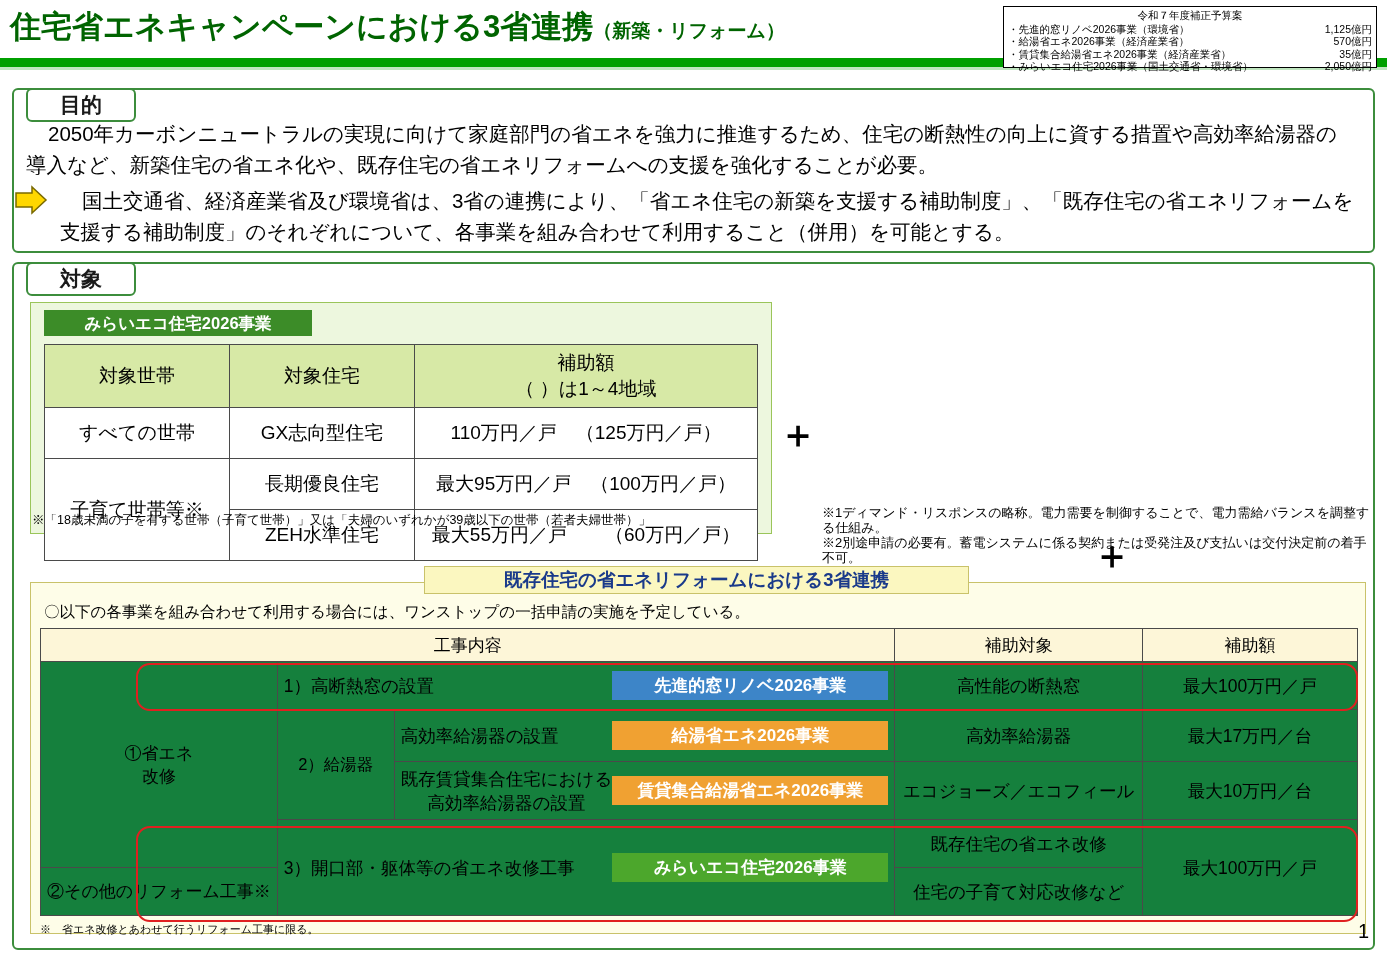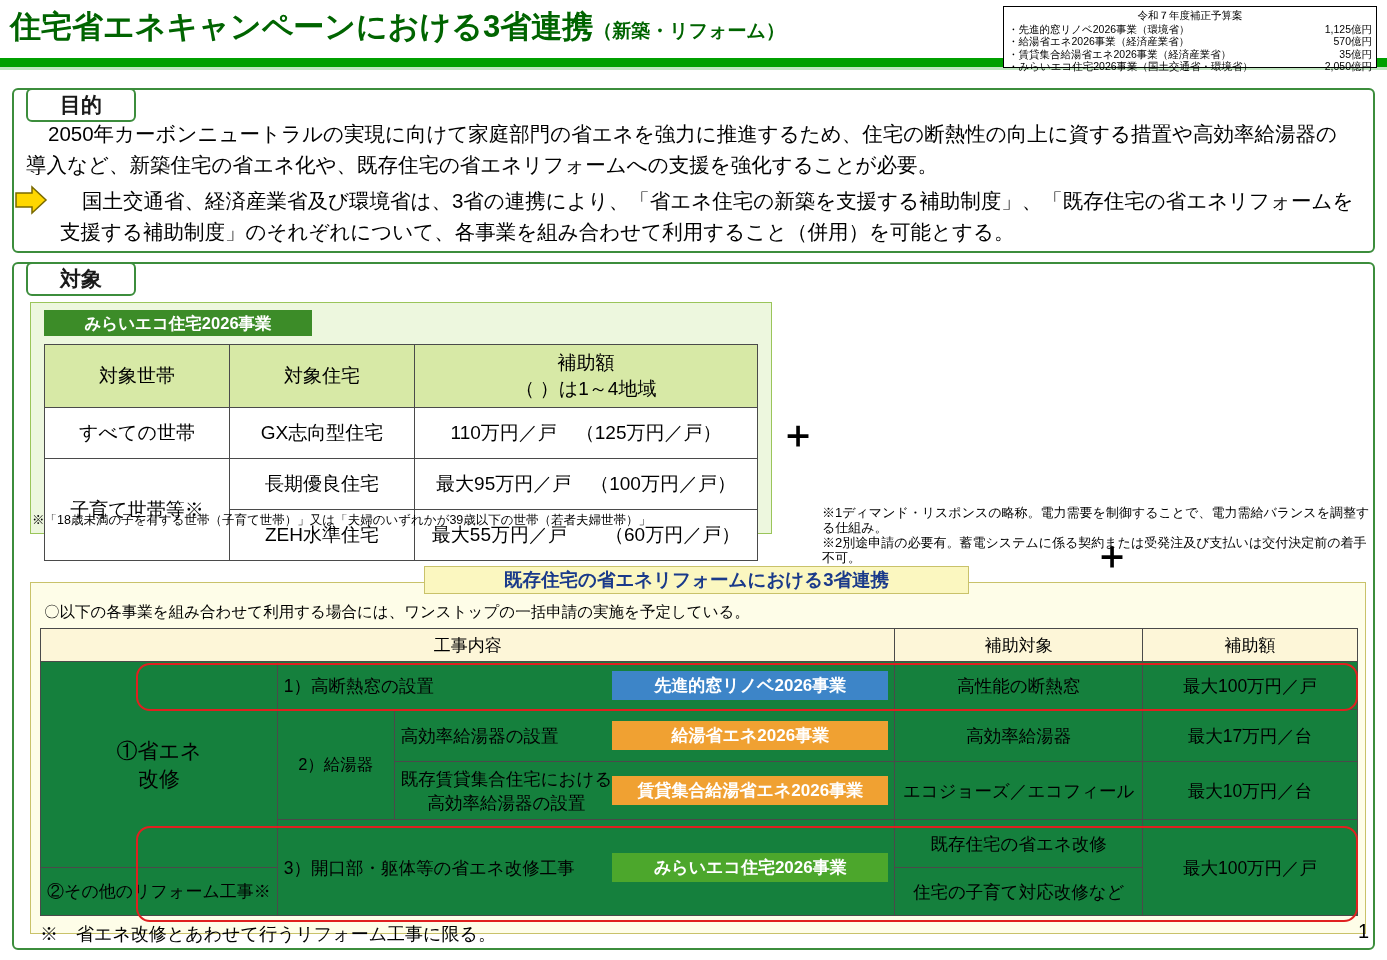--- a/index.html
+++ b/index.html
@@ -294,21 +294,21 @@
     height: 26px;
     font-size: 17px;
   }
   td.work-left {
     text-align: left;
     padding-left: 10px;
     margin-top: 32px;
   }
   .cat-cell {
     width: 100px;
-    font-size: 21px;
+    font-size: 17px;
   }
   .sub-cell {
     width: 110px;
     font-size: 16.5px;
   }
   .chip {
     display: inline-block;
     color: #ffffff;
     font-weight: bold;
     font-size: 17px;
@@ -323,21 +323,21 @@
   .work-row {
     display: flex;
     align-items: center;
     justify-content: space-between;
   }
   .work-text { white-space: nowrap; }
   .reform-foot {
     position: absolute;
     left: 40px;
     top: 922px;
-    font-size: 18px;
+    font-size: 11px;
   }
 
   
   .red-round {
     position: absolute;
     border: 2.5px solid #e02020;
     border-radius: 14px;
     box-sizing: border-box;
     pointer-events: none;
   }

